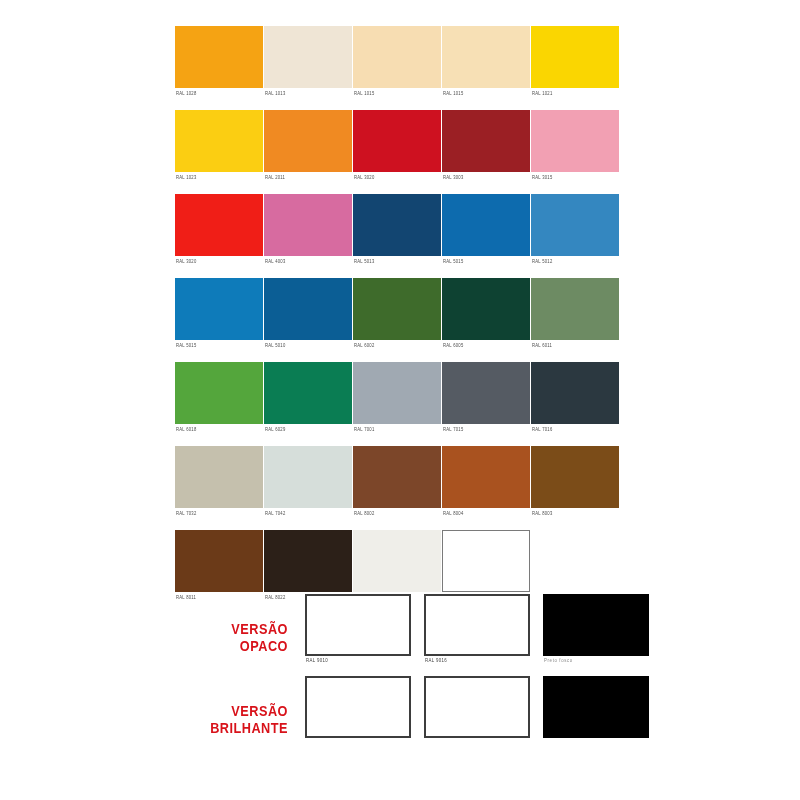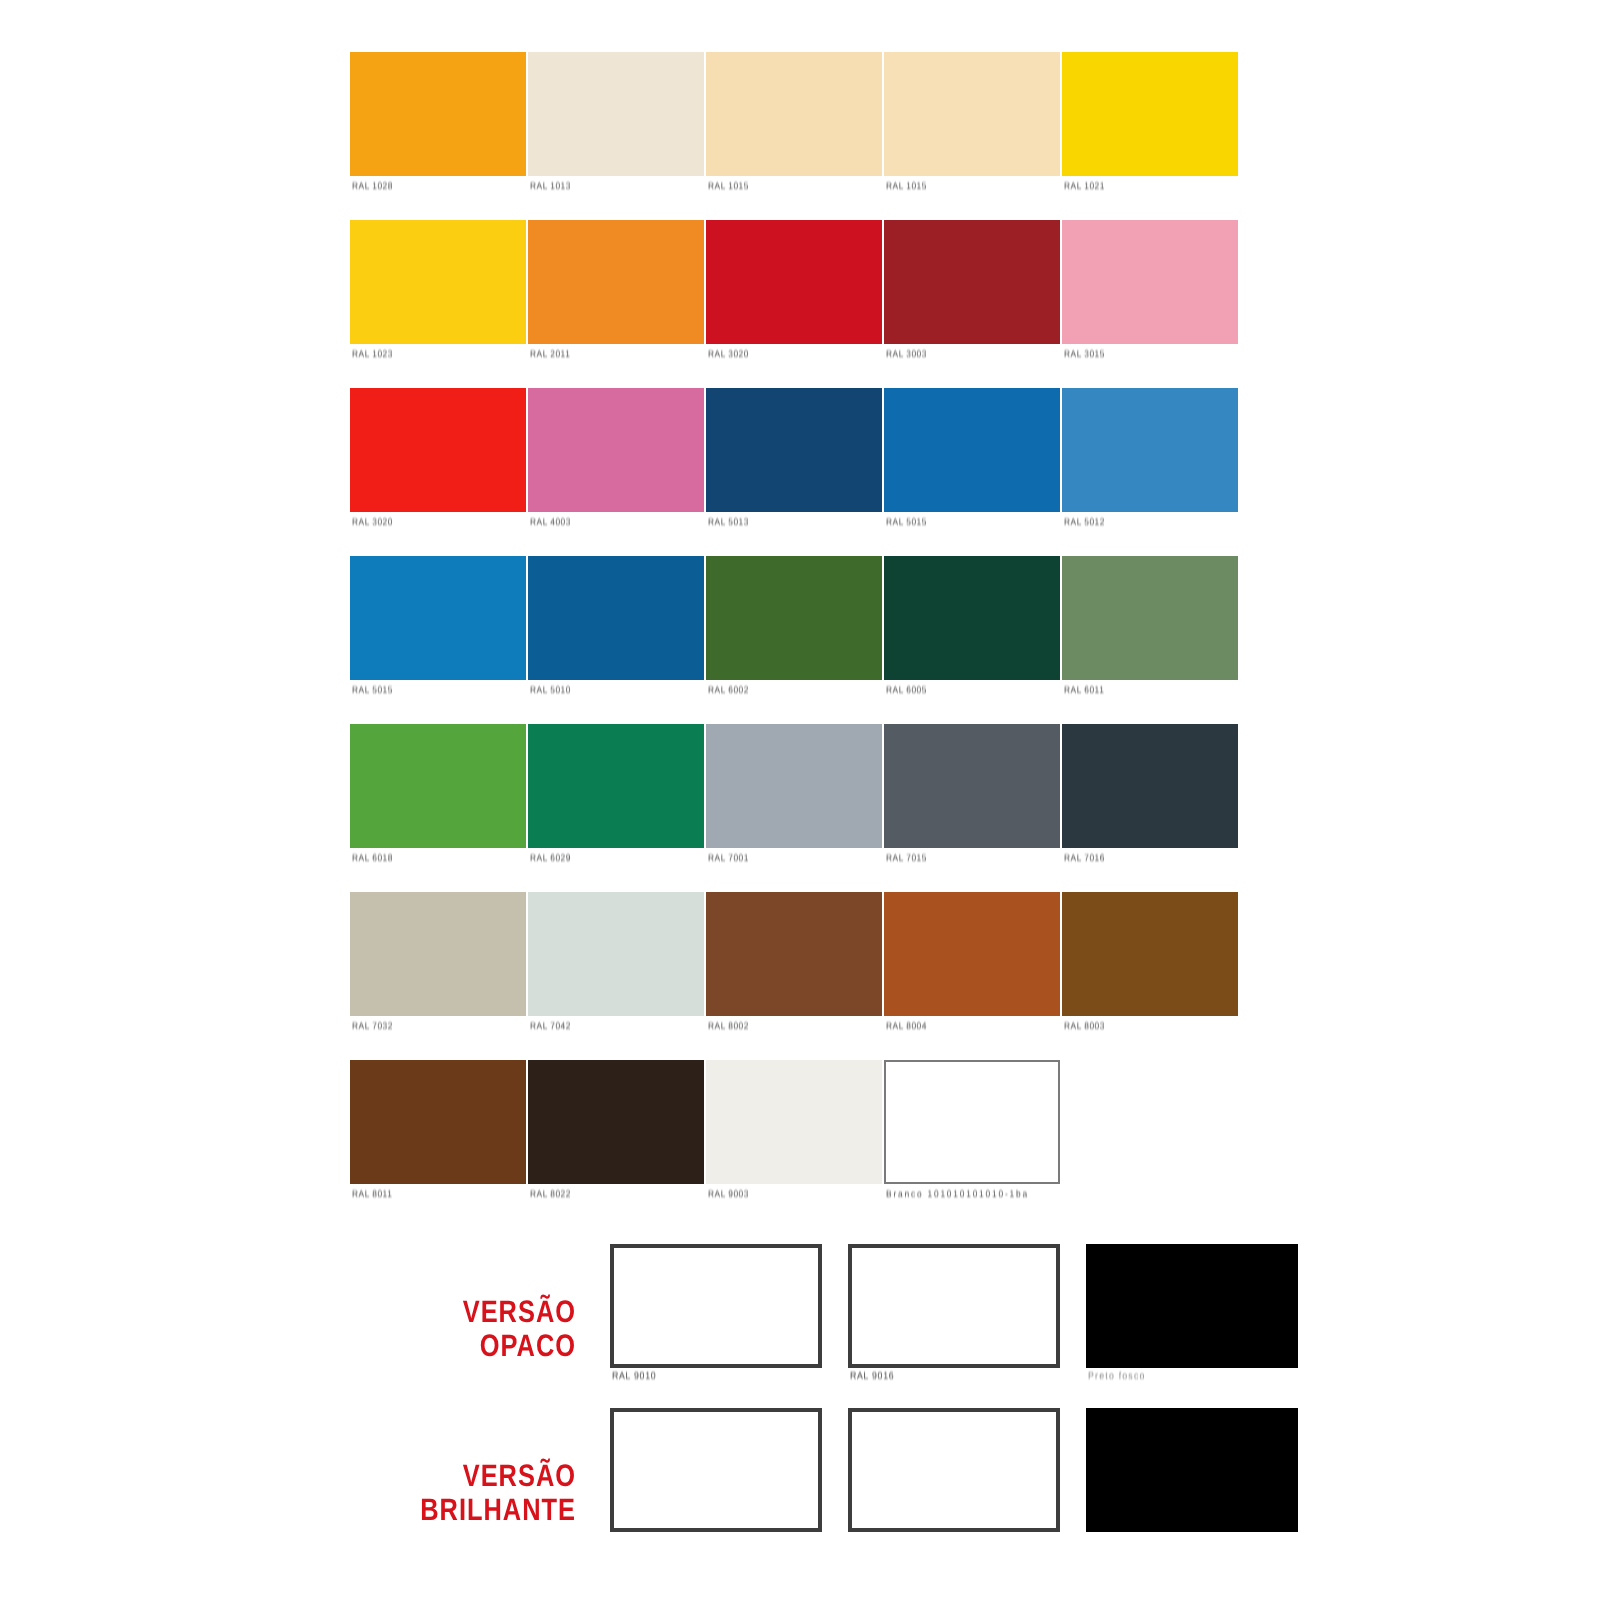--- a/index.html
+++ b/index.html
@@ -71,21 +71,21 @@
     transform-origin: left top;
   }
   .swatch-label.wide {
     letter-spacing: 0.9px;
   }
 
   
   #version-section {
     position: absolute;
     left: 0;
-    top: 612px;
+    top: 584px;
     width: 800px;
     height: 170px;
     text-decoration: underline;
   }
 
   .version-row {
     position: absolute;
     left: 0;
     width: 800px;
     height: 78px;

